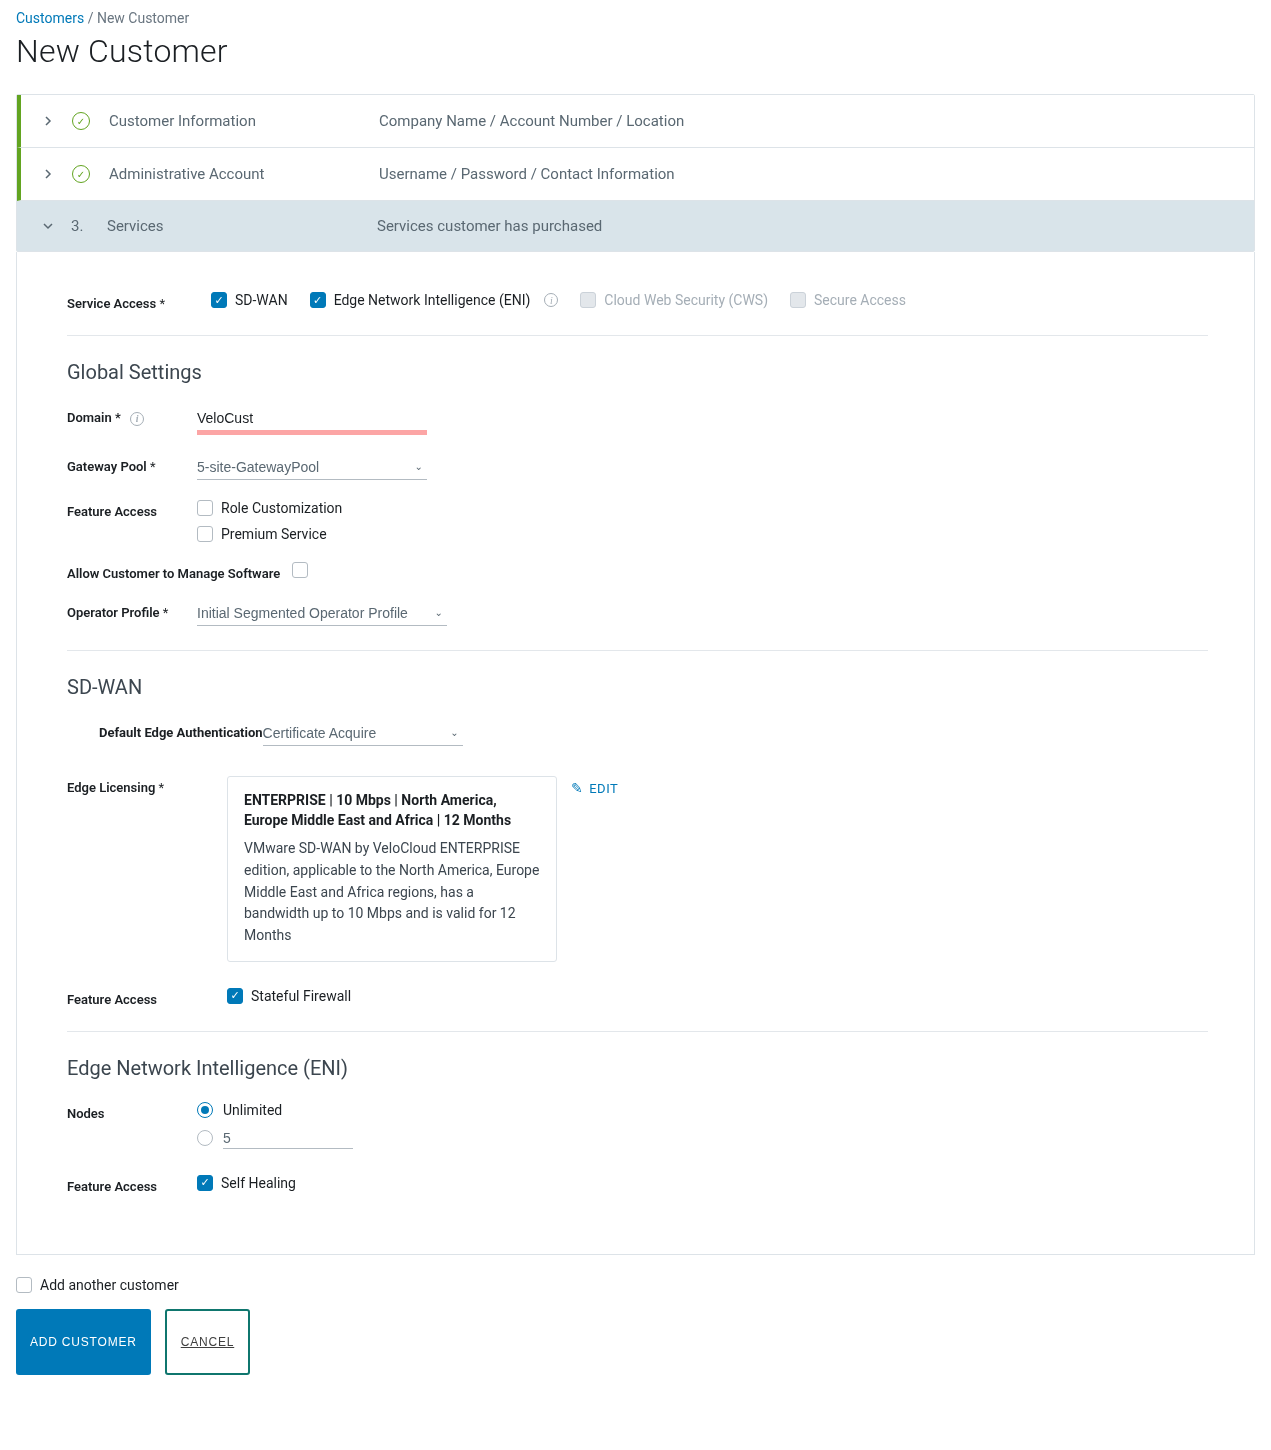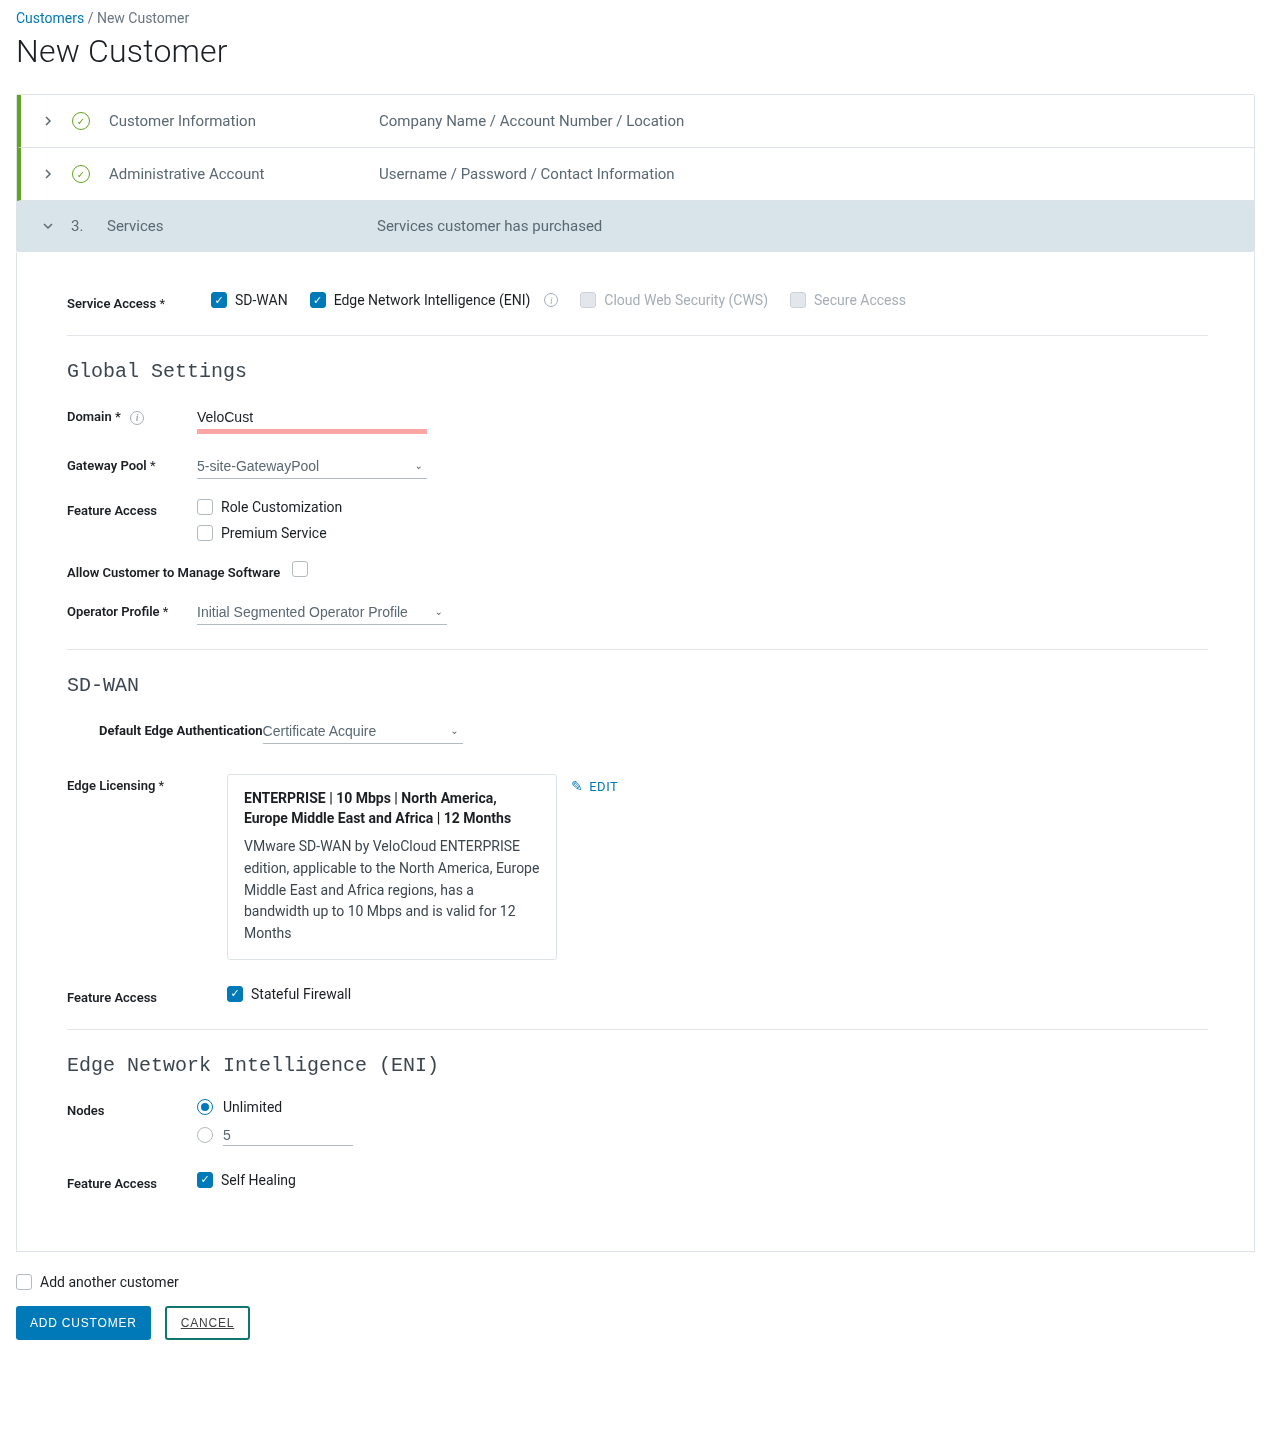--- a/index.html
+++ b/index.html
@@ -89,21 +89,21 @@
   }
   .chk.disabled { color:#a5aeb6; cursor:default;}
   .checkbox {
     width:16px;height:16px;border:1px solid #b3bbc2;border-radius:3px;
     display:flex;align-items:center;justify-content:center;
     background:#fff; flex-shrink:0;
   }
   .checkbox.checked { background:#0079b8; border-color:#0079b8; color:#fff; font-size:11px;}
   .checkbox.disabled { background:#e3e7eb; border-color:#cbd2d9;}
   hr.sep { border:none; border-top:1px solid #e3e7eb; margin: 24px 0; }
-  h2.section { font-size:20px; font-weight:400; color:#3c464f; margin: 22px 0 22px 0; font-family: Liberation Mono, monospace;}
+  h2.section { font-size:20px; font-weight:400; color:#3c464f; margin: 22px 0 22px 0;}
 
   .input-line {
     border:none;border-bottom:5px solid #fca5a5;
     padding:4px 0; font-size:14px; width:230px; background:transparent;
     color:#1b1f23;
   }
   .select-wrap { position:relative; width:230px;}
   .select-wrap.wide { width:250px;}
   .select-line {
     border:none;border-bottom:1px solid #b3bbc2;
@@ -133,21 +133,21 @@
   .radio.selected { border-color:#0079b8; }
   .radio.selected::after { content:""; width:8px;height:8px;border-radius:50%;background:#0079b8;}
   .radio-label { font-size:14px; color:#1b1f23;}
   .node-input {
     border:none;border-bottom:1px solid #b3bbc2;width:130px;font-size:14px;padding:2px 0;color:#5a6872;
   }
 
   .footer-opt { display:flex;align-items:center;gap:10px; margin:22px 0 16px 0; font-size:14px;}
   .btn-row { display:flex; gap:14px;}
   .btn {
-    font-size:12px; letter-spacing:0.8px; padding: 8px 14px; border-radius:3px;
+    font-size:12px; letter-spacing:0.8px; padding: 24px 14px; border-radius:3px;
     cursor:pointer; text-transform: none;
   }
   .btn.primary { background:#0079b8; color:#fff; border:none;}
   .btn.outline { background:#fff; color:#404040; border:2px solid #0f766e;text-decoration:underline;}
 </style>
 </head>
 <body>
 
 <div class="breadcrumb">
   <a href="#">Customers</a>

